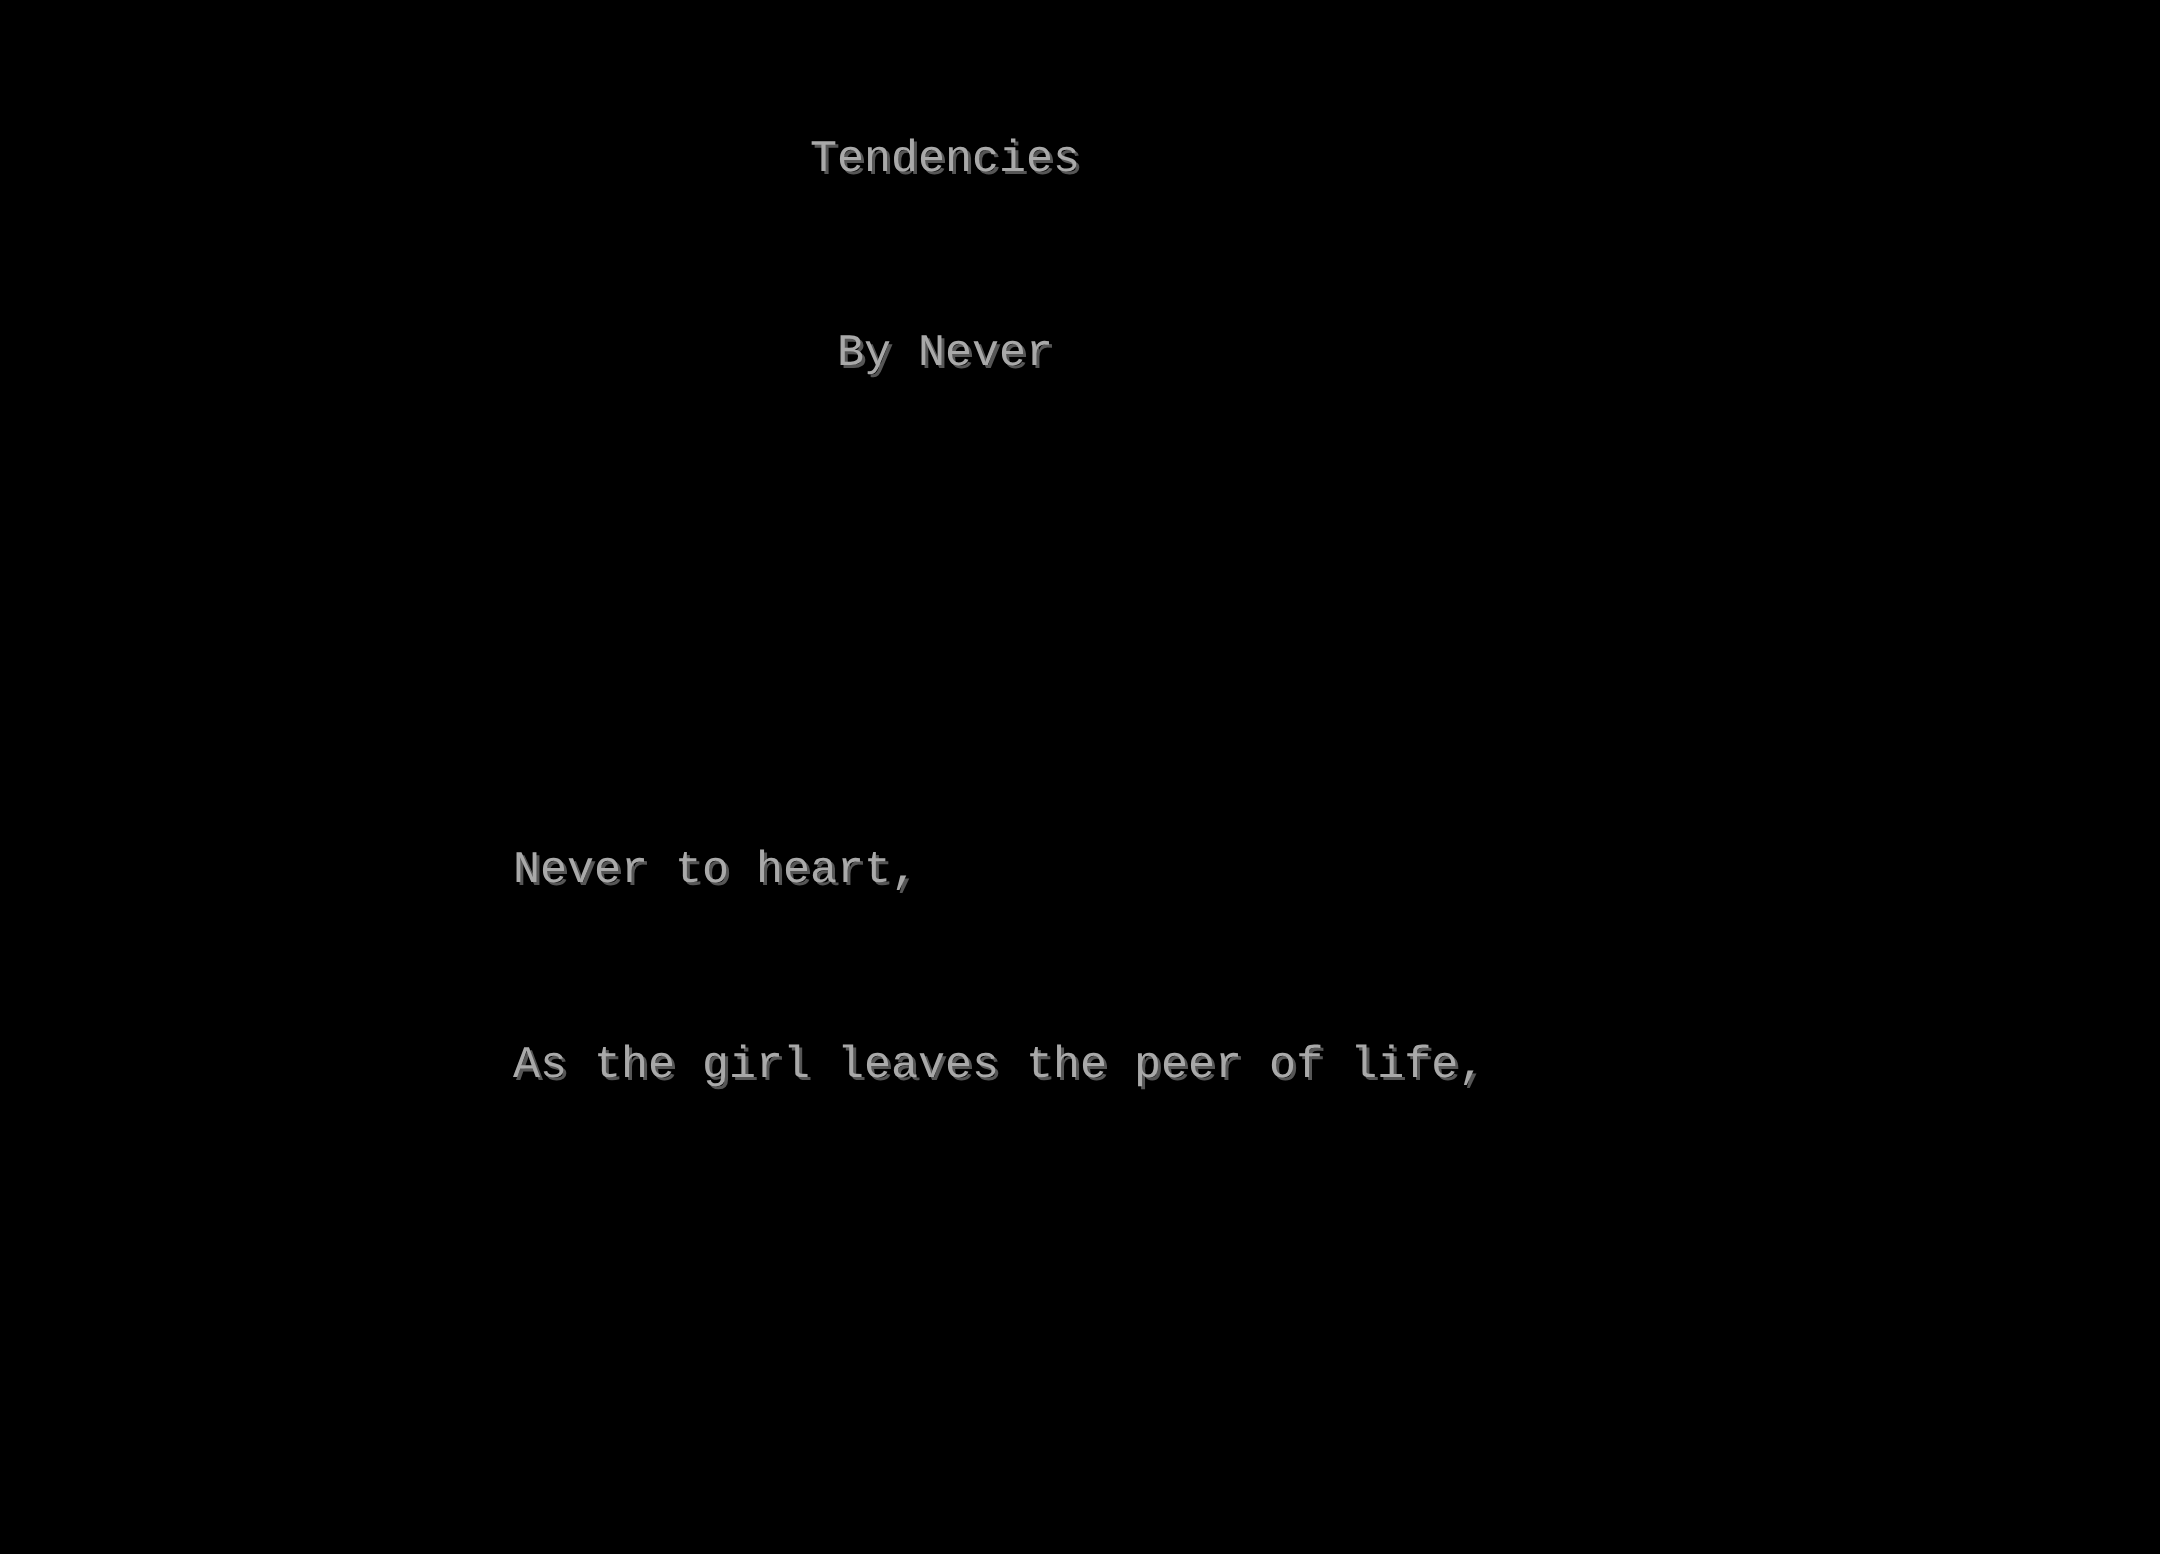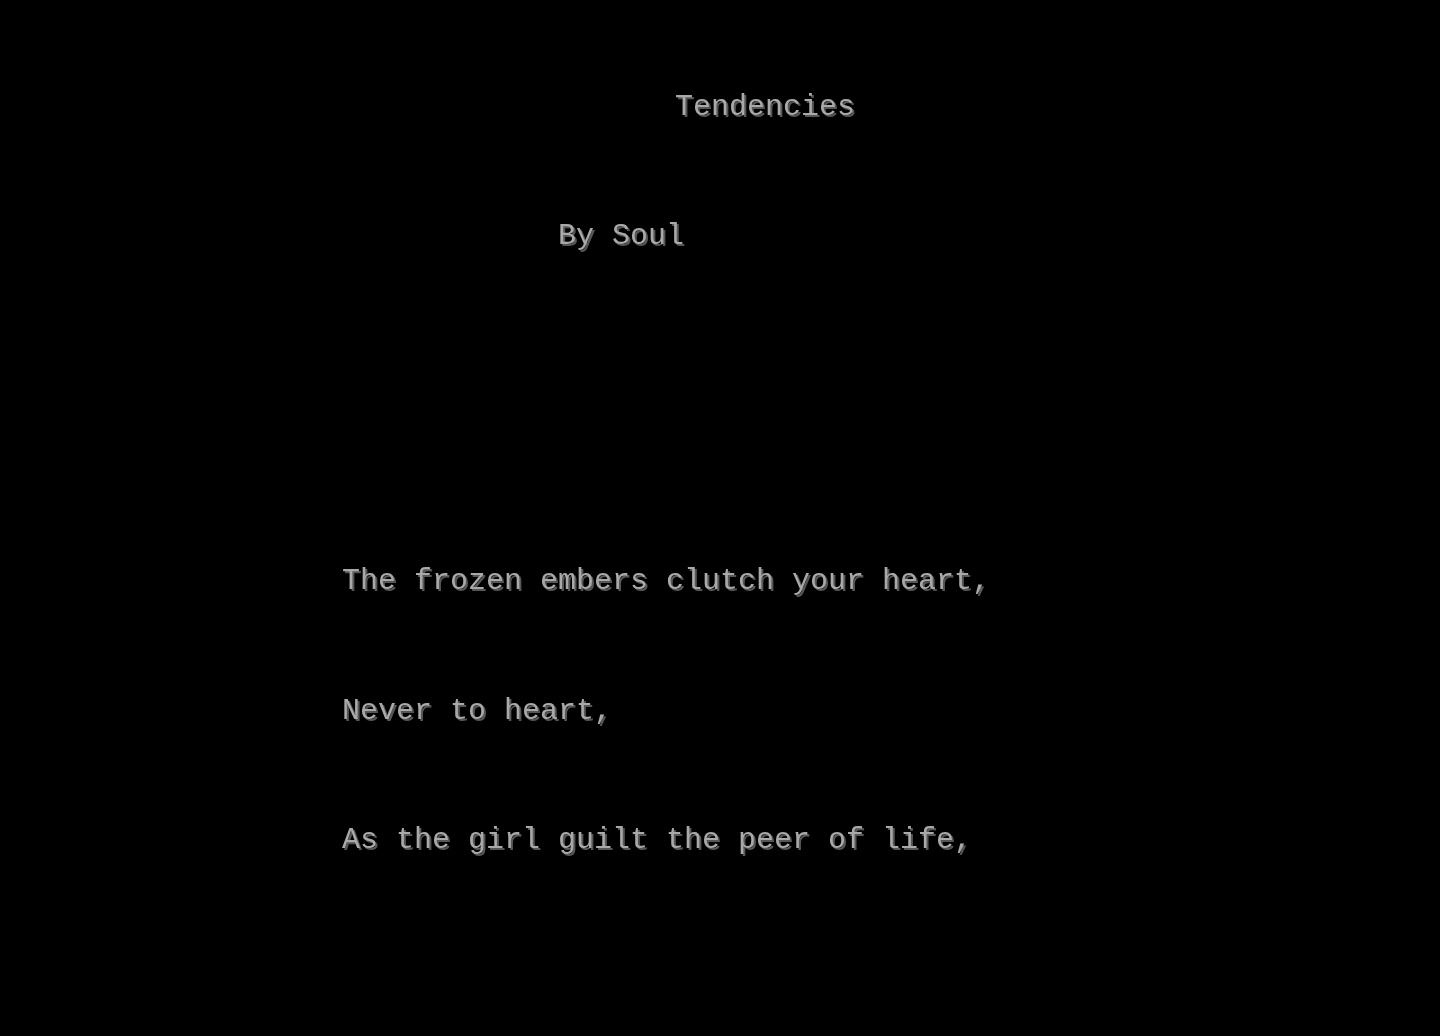--- a/index.html
+++ b/index.html
@@ -28,39 +28,37 @@
     white-space: pre;
   }
   .line {
     height: 43.1px;
   }
   .line.blank {
     height: 43.1px;
   }
   .line.title {
     margin-left: 11ch;
-    text-align: center;
   }
   .line.byline {
     margin-left: 12ch;
   }
 </style>
 </head>
 <body>
 
 <div class="screen">
   <div class="poem">
     <div class="line title">Tendencies</div>
-    <div class="line byline">By Soul</div>
+    <div class="line byline">By Never</div>
 
     <div class="line blank"></div>
 
-    <div class="line">The frozen embers clutch your heart,</div>
     <div class="line">Never to heart,</div>
-    <div class="line">As the girl guilt the peer of life,</div>
+    <div class="line">As the girl leaves the peer of life,</div>
     
 
     
 
     
     
     
     
     
     

